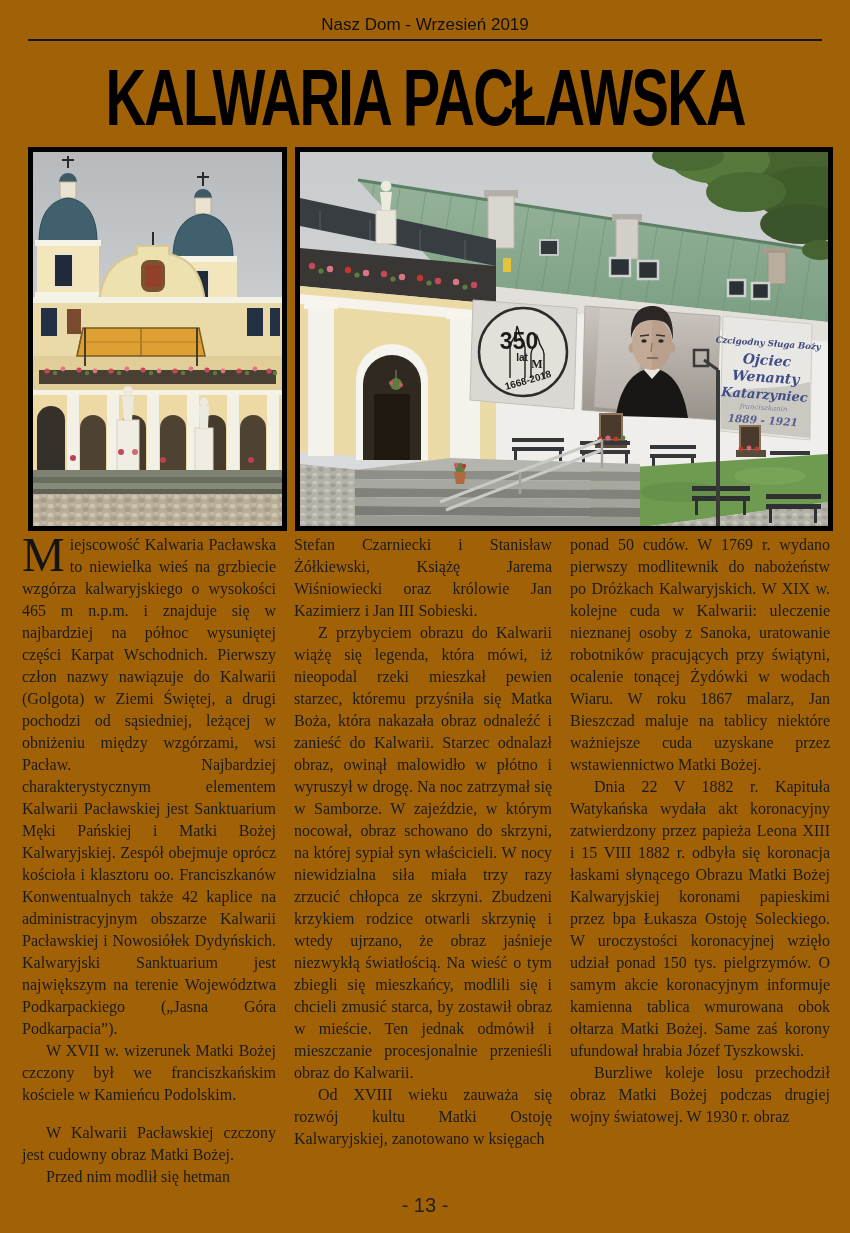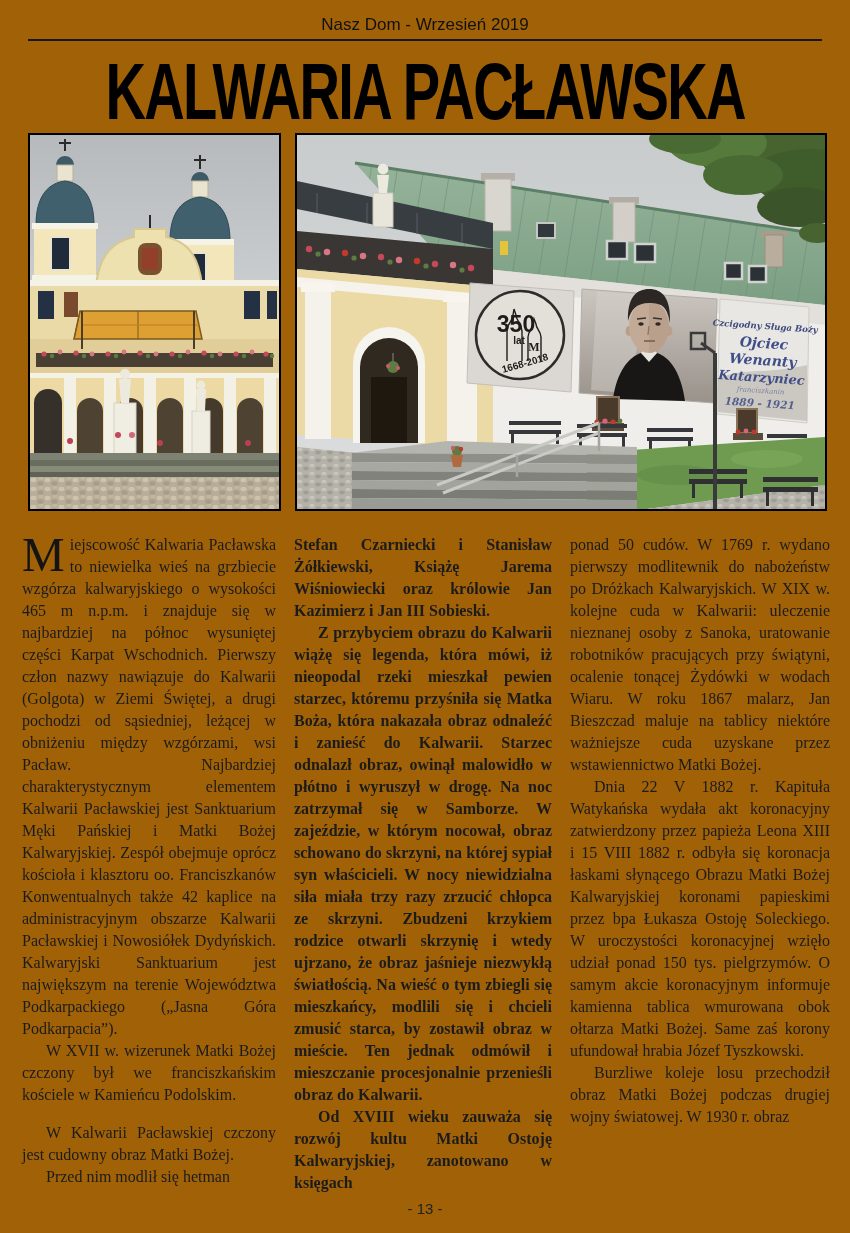--- a/index.html
+++ b/index.html
@@ -3,41 +3,41 @@
 <meta charset="utf-8">
 <style>
   html,body{margin:0;padding:0;background:#ffffff;}
   .page{position:relative;width:850px;height:1233px;background:#a16207;overflow:hidden;
         font-family:"Liberation Serif", serif;color:#1b1b1b;}
   
   .issue-line{margin-top:15px;text-align:center;font-family:"Liberation Sans",sans-serif;
               font-size:17px;color:#111;}
   .rule{margin:4px 28px 0 28px;border-top:2.5px solid #161616;}
   
-  .title-wrap{text-align:center;margin-top:4px;height:82px;overflow:visible;}
+  .title-wrap{text-align:center;margin-top:10px;height:82px;overflow:visible;}
   .big-title{display:inline-block;font-family:"Liberation Sans",sans-serif;font-weight:900;
              font-size:66px;letter-spacing:-2px;color:#000;transform:scale(0.85,1.22);
              transform-origin:center top;white-space:nowrap;}
   
   .photos{position:relative;height:380px;margin-top:2px;}
-  .photo{position:absolute;top:4px;height:374px;border:2px solid #000000;background:#ccc;}
+  .photo{position:absolute;top:12px;height:374px;border:5px solid #000000;background:#ccc;}
   .photo svg{display:block;}
   .photo-left{left:28px;width:249px;}
   .photo-right{left:295px;width:528px;}
   
   .cols{position:absolute;left:22px;top:534px;width:808px;display:flex;gap:18px;}
   .col{font-size:16px;line-height:22px;text-align:justify;color:#1b1b1b;}
-  .col-1{width:254px;}.col-2{width:258px;font-weight:bold;}.col-3{width:260px;}
+  .col-1{width:254px;}.col-2{width:258px;}.col-3{width:260px;}
   .col p{margin:0;}
   .col p.ind{text-indent:24px;}
   .col p.gap-top{margin-top:16px;}
   .dropcap{float:left;font-size:48px;line-height:38px;padding:2px 5px 0 0;font-weight:400;color:#141414;}
   
   .page-num{position:absolute;left:0;right:0;bottom:16px;text-align:center;
-            font-family:"Liberation Sans",sans-serif;font-size:15px;color:#222;}
+            font-family:"Liberation Sans",sans-serif;font-size:20px;color:#222;}
   svg text{font-family:"Liberation Sans",sans-serif;}
   svg text.script{font-family:"DejaVu Serif",serif;font-style:italic;}
 </style>
 </head>
 <body>
 
 <div class="page">
 
   <div class="issue-line">Nasz Dom - Wrzesień 2019</div>
   <div class="rule"></div>

